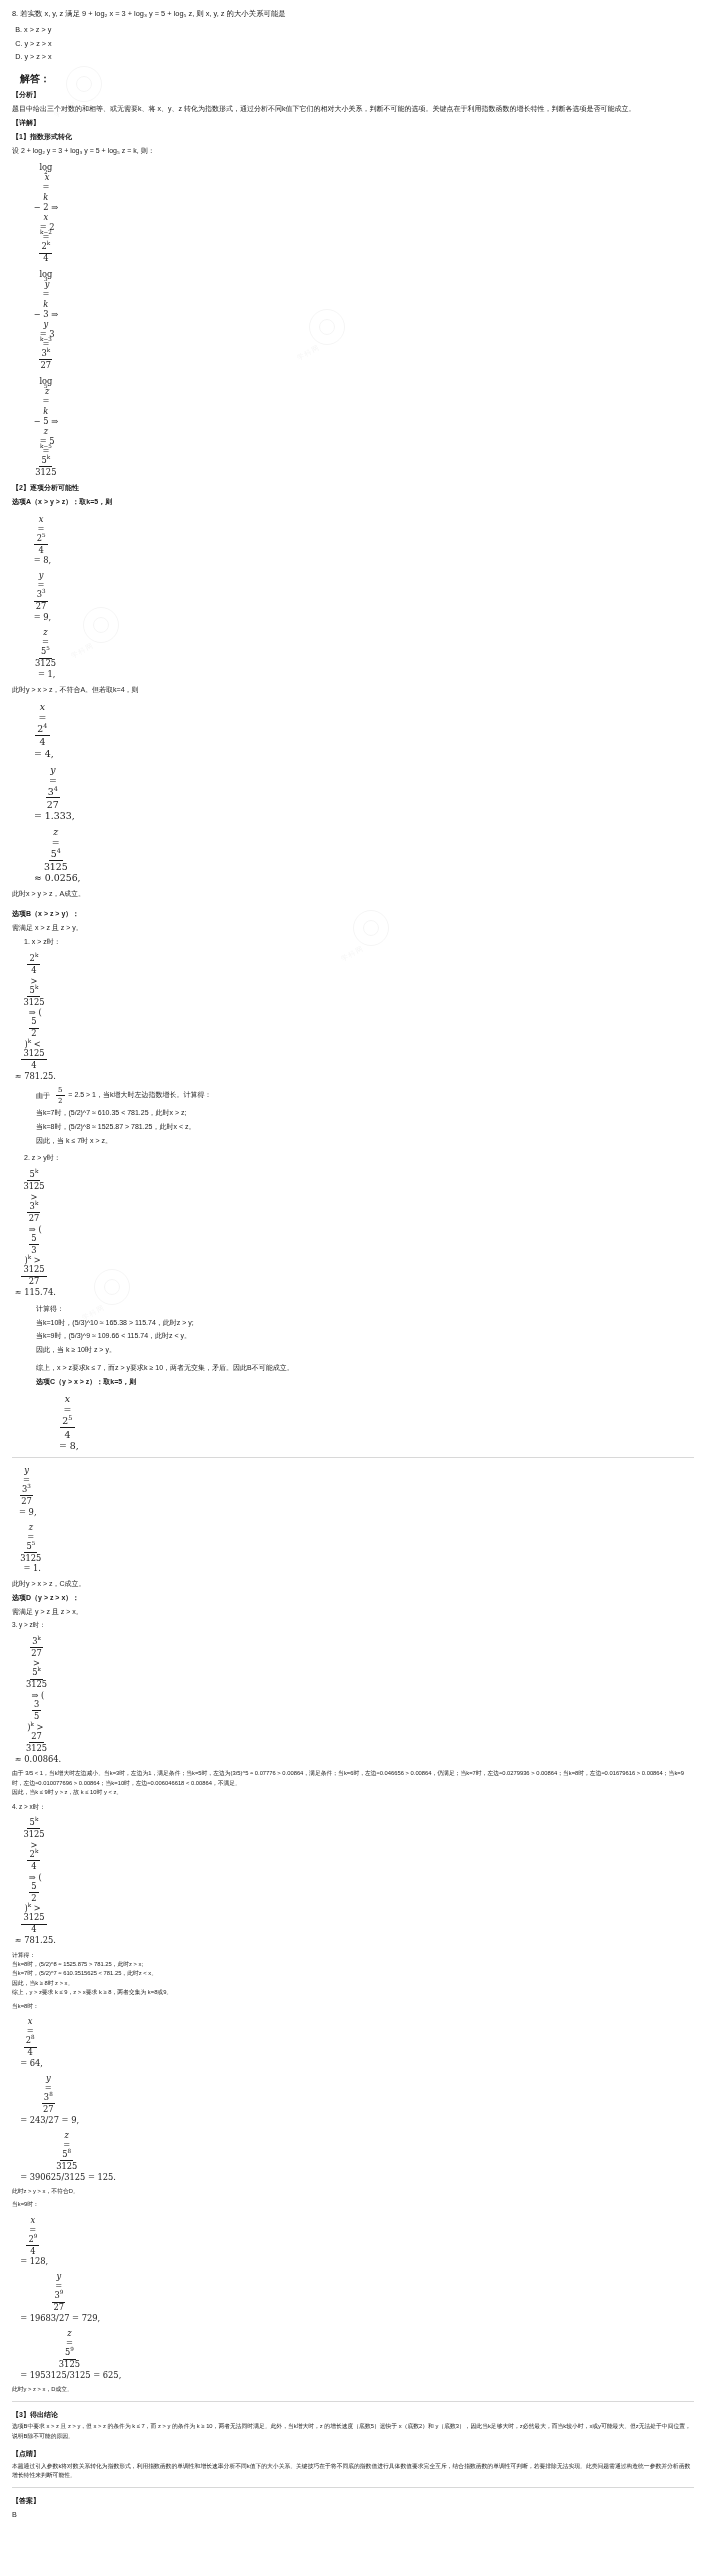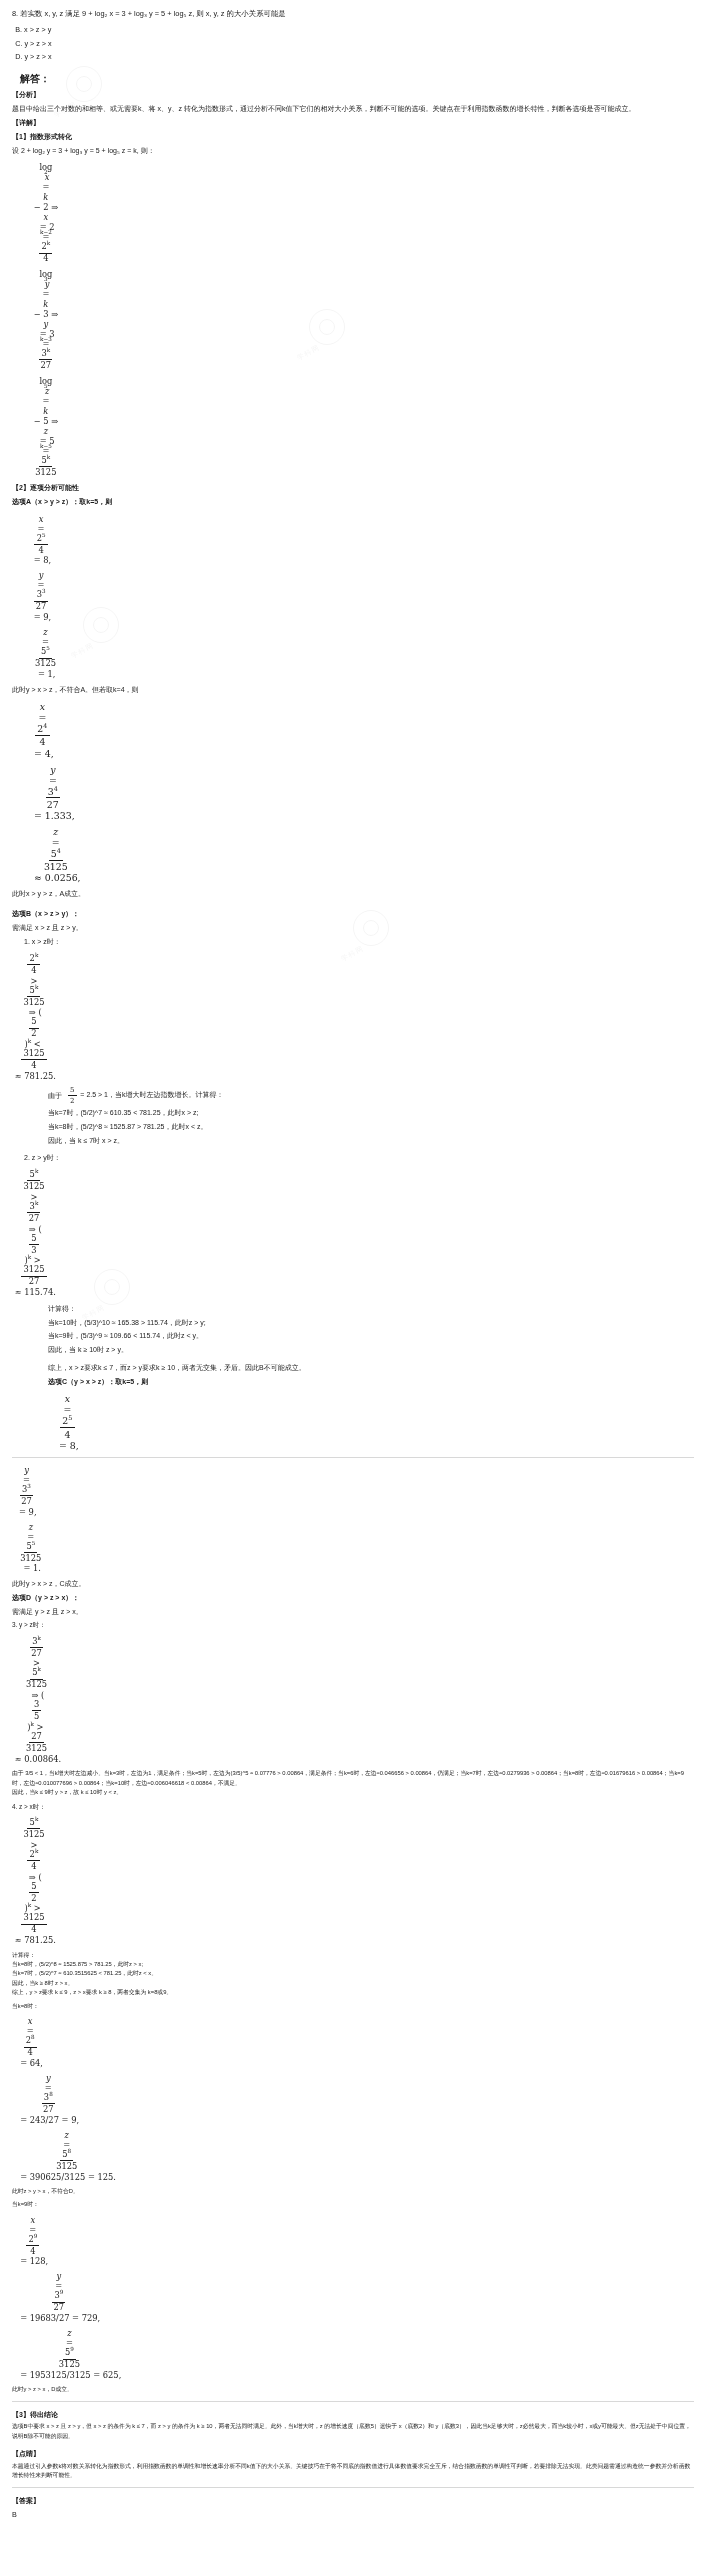--- a/index.html
+++ b/index.html
@@ -42,21 +42,21 @@
   .small{
     font-size:6.4px;
     line-height:1.7;
   }
   .tiny{
     font-size:5.8px;
     line-height:1.62;
   }
   .bold{font-weight:bold;}
   .indent1{margin-left:12px;}
-  .indent2{margin-left:36px;}
+  .indent2{margin-left:24px;}
   .indent3{margin-left:36px;}
   .mi{font-family:"DejaVu Serif","Liberation Serif",serif;font-style:italic;}
   .mn{font-family:"DejaVu Serif","Liberation Serif",serif;font-style:normal;}
   .mrow{
     display:inline-flex;
     align-items:center;
     vertical-align:middle;
     font-family:"DejaVu Serif","Liberation Serif",serif;
     white-space:nowrap;
     flex-direction:column;

